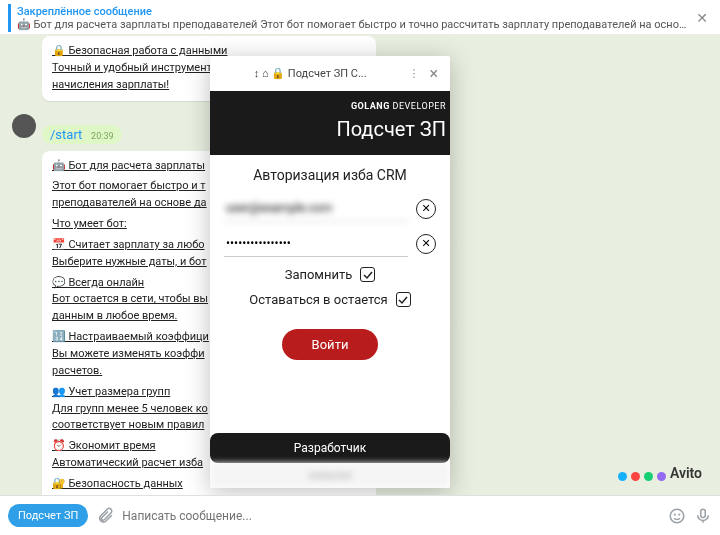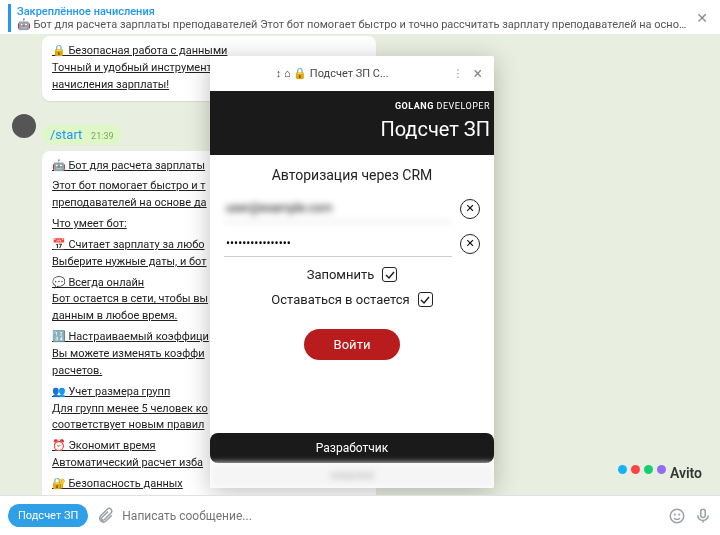--- a/index.html
+++ b/index.html
@@ -21,21 +21,21 @@
   .avatar { width: 24px; height: 24px; border-radius: 50%; background: #555; position: absolute; left: 12px; }
   .ava1 { top: 80px; }
 
   .sent { display: inline-block; background: #dff7c7; border-radius: 10px; padding: 2px 8px; margin: 3px 0 3px 30px; }
   .sent a { color: #2196f3; text-decoration: none; font-size: 13px; }
   .time { color: #7aa65b; font-size: 9px; margin-left: 6px; }
 
   .date-badge { text-align: center; margin: 4px 0; }
   .date-badge span { background: rgba(120,140,110,0.35); color: #fff; font-size: 10px; padding: 2px 8px; border-radius: 8px; }
 
-  .modal { position: absolute; top: 56px; left: 210px; width: 284px; height: 432px; background: #fff; border-radius: 2px; box-shadow: 0 4px 24px rgba(0,0,0,0.25); overflow: hidden; display: flex; flex-direction: column; }
+  .modal { position: absolute; top: 56px; left: 210px; width: 240px; height: 432px; background: #fff; border-radius: 2px; box-shadow: 0 4px 24px rgba(0,0,0,0.25); overflow: hidden; display: flex; flex-direction: column; }
   .modal-hdr { display: flex; align-items: center; padding: 8px 8px; font-size: 11px; color: #444; }
   .modal-hdr .tt { flex: 1; text-align: center; white-space: nowrap; overflow: hidden; }
   .modal-hdr .dots { padding: 0 6px; color: #888; cursor: pointer; }
   .modal-hdr .close { padding: 0 4px; color: #888; cursor: pointer; font-size: 16px; }
 
   .banner { background: #1a1a1a; color: #fff; text-align: right; padding: 10px 4px 14px; }
   .banner .dev { font-size: 9px; letter-spacing: 0.5px; }
   .banner .dev b { font-weight: 700; }
   .banner .big { font-size: 20px; font-weight: 400; margin-top: 6px; }
 
@@ -53,50 +53,50 @@
   .login-btn { background: #b91c1c; color: #fff; border: none; border-radius: 18px; padding: 8px 30px; font-size: 13px; cursor: pointer; margin-top: 12px; }
 
   .dev-footer { background: #1a1a1a; color: #fff; text-align: center; padding: 8px; font-size: 12px; border-radius: 8px; }
   .blur-footer { background: #f5f5f5; padding: 6px; text-align: center; color: #aaa; filter: blur(3px); font-size: 11px; }
 
   .input-bar { position: absolute; bottom: 0; left: 0; right: 0; height: 40px; background: #fff; border-top: 1px solid #e0e0e0; display: flex; align-items: center; padding: 0 8px; gap: 8px; }
   .pill { background: #2f9fe8; color: #fff; font-size: 11px; padding: 5px 10px; border-radius: 12px; cursor: pointer; }
   .attach, .emoji, .mic { color: #9aa0a6; cursor: pointer; display: flex; align-items: center; }
   .msg-input { flex: 1; border: none; outline: none; font-size: 12px; color: #333; }
 
-  .avito { position: absolute; right: 18px; bottom: 54px; display: flex; align-items: flex-start; gap: 4px; opacity: 0.9; }
+  .avito { position: absolute; right: 18px; bottom: 54px; display: flex; align-items: flex-end; gap: 4px; opacity: 0.9; }
   .avito .d { width: 9px; height: 9px; border-radius: 50%; }
   .avito .t { font-size: 14px; font-weight: 600; color: #222; }
 </style>
 </head>
 <body>
 
 <div class="pinned">
   <div class="pinned-border"></div>
   <div class="pinned-body">
-    <div class="pinned-title">Закреплённое начисления</div>
+    <div class="pinned-title">Закреплённое сообщение</div>
     <div class="pinned-text">🤖 Бот для расчета зарплаты преподавателей  Этот бот помогает быстро и точно рассчитать зарплату преподавателей на основе данных из CRM.  Что умеет бот: 📅 Счита...</div>
   </div>
   <div class="pinned-close">✕</div>
 </div>
 
 <div class="chat-area">
   <div class="msg" style="margin-top:-4px;">
     <p>🔒 Безопасная работа с данными</p>
     <p>Точный и удобный инструмент для оптимизации процесса</p>
     <p>начисления зарплаты!</p>
   </div>
 
   <div class="date-badge"><span>2 с</span></div>
 
   <div class="avatar ava1"></div>
 
   <span class="sent">
     <a>/start</a>
-    <span class="time">21:39</span>
+    <span class="time">20:39</span>
   </span>
 
   <div class="msg">
     <p>🤖 Бот для расчета зарплаты</p>
     <p class="sect">Этот бот помогает быстро и т</p>
     <p>преподавателей на основе да</p>
     <p class="sect">Что умеет бот:</p>
     <p class="sect">📅 Считает зарплату за любо</p>
     <p>Выберите нужные даты, и бот</p>
     <p class="sect">💬 Всегда онлайн</p>
@@ -123,21 +123,21 @@
   <div class="modal-hdr">
     <span class="tt">↕ ⌂ 🔒 Подсчет ЗП С...</span>
     <span class="dots">⋮</span>
     <span class="close">×</span>
   </div>
   <div class="banner">
     <div class="dev"><b>GOLANG</b><span> DEVELOPER</span></div>
     <div class="big">Подсчет ЗП</div>
   </div>
   <div class="form">
-    <div class="form-title">Авторизация через CRM</div>
+    <div class="form-title">Авторизация изба CRM</div>
     <div class="fld">
       <input type="text" value="user@example.com" style="">
       <span class="clear">✕</span>
     </div>
     <div class="fld">
       <input type="password" value="••••••••••••••••" style="">
       <span class="clear">✕</span>
     </div>
     <div class="chk">
       <span>Запомнить</span>

